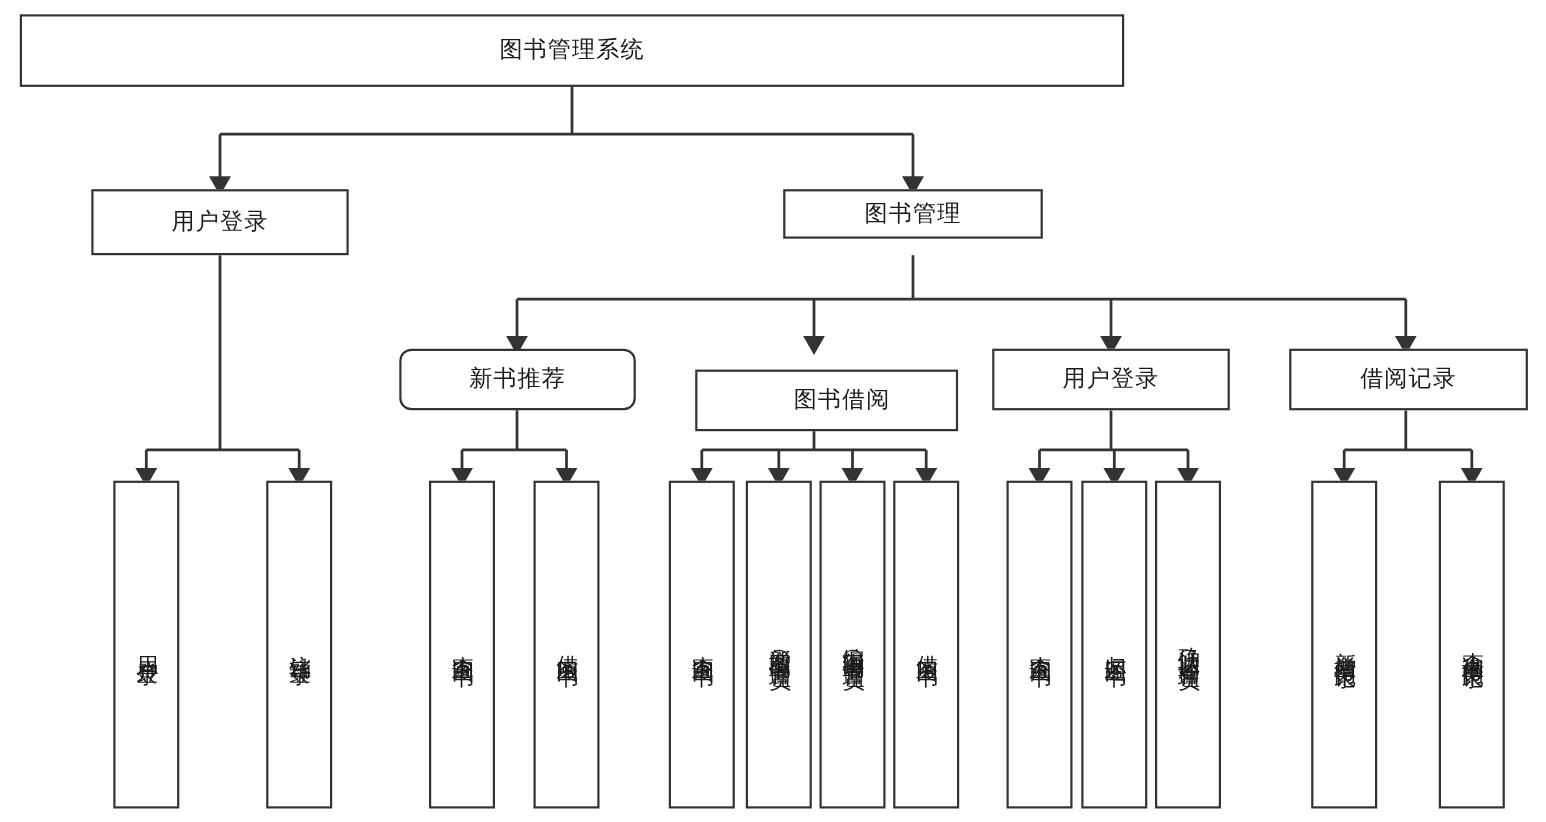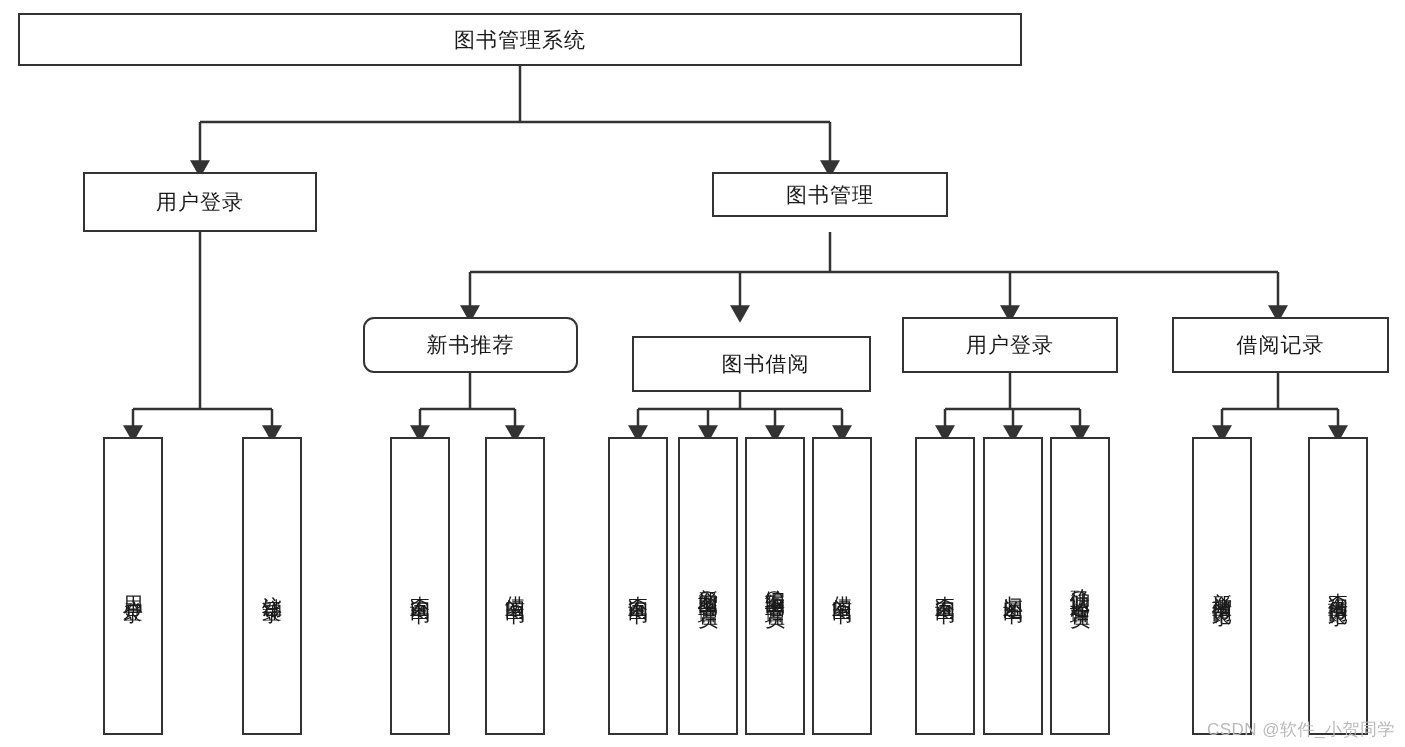--- a/index.html
+++ b/index.html
@@ -105,21 +105,21 @@
         <line x1="945" y1="409" x2="945" y2="429" marker-end="url(#arrow)"></line>
         <line x1="1013" y1="409" x2="1013" y2="429" marker-end="url(#arrow)"></line>
         <line x1="1080" y1="409" x2="1080" y2="429" marker-end="url(#arrow)"></line>
         <line x1="1278" y1="373" x2="1278" y2="409"></line>
         <line x1="1222" y1="409" x2="1338" y2="409"></line>
         <line x1="1222" y1="409" x2="1222" y2="429" marker-end="url(#arrow)"></line>
         <line x1="1338" y1="409" x2="1338" y2="429" marker-end="url(#arrow)"></line>
       </g>
   </svg>
 
-  <div class="node horizontal" style="left: 18px; top: 13px; width: 1004px; height: 53px;">
+  <div class="node horizontal" style="left: 18px; top: 13px; width: 1004px; height: 66px;">
     <span>图书管理系统</span>
   </div>
 
   <div class="node horizontal" style="left: 83px; top: 172px; width: 234px; height: 60px;">
     <span>用户登录</span>
   </div>
   <div class="node horizontal" style="left: 712px; top: 172px; width: 236px; height: 45px;">
     <span>图书管理</span>
   </div>
 
@@ -169,14 +169,13 @@
   <div class="node vertical" style="left: 1050px; top: 437px; width: 60px; height: 298px;">
     <span class="vtext">确认归还（管理员）</span>
   </div>
   <div class="node vertical" style="left: 1192px; top: 437px; width: 60px; height: 298px;">
     <span class="vtext">新增借阅记录</span>
   </div>
   <div class="node vertical" style="left: 1308px; top: 437px; width: 60px; height: 298px;">
     <span class="vtext">查询借阅记录</span>
   </div>
 
-  <div class="watermark">CSDN @软件_小贺同学</div>
 </div>
 
 </body></html>

